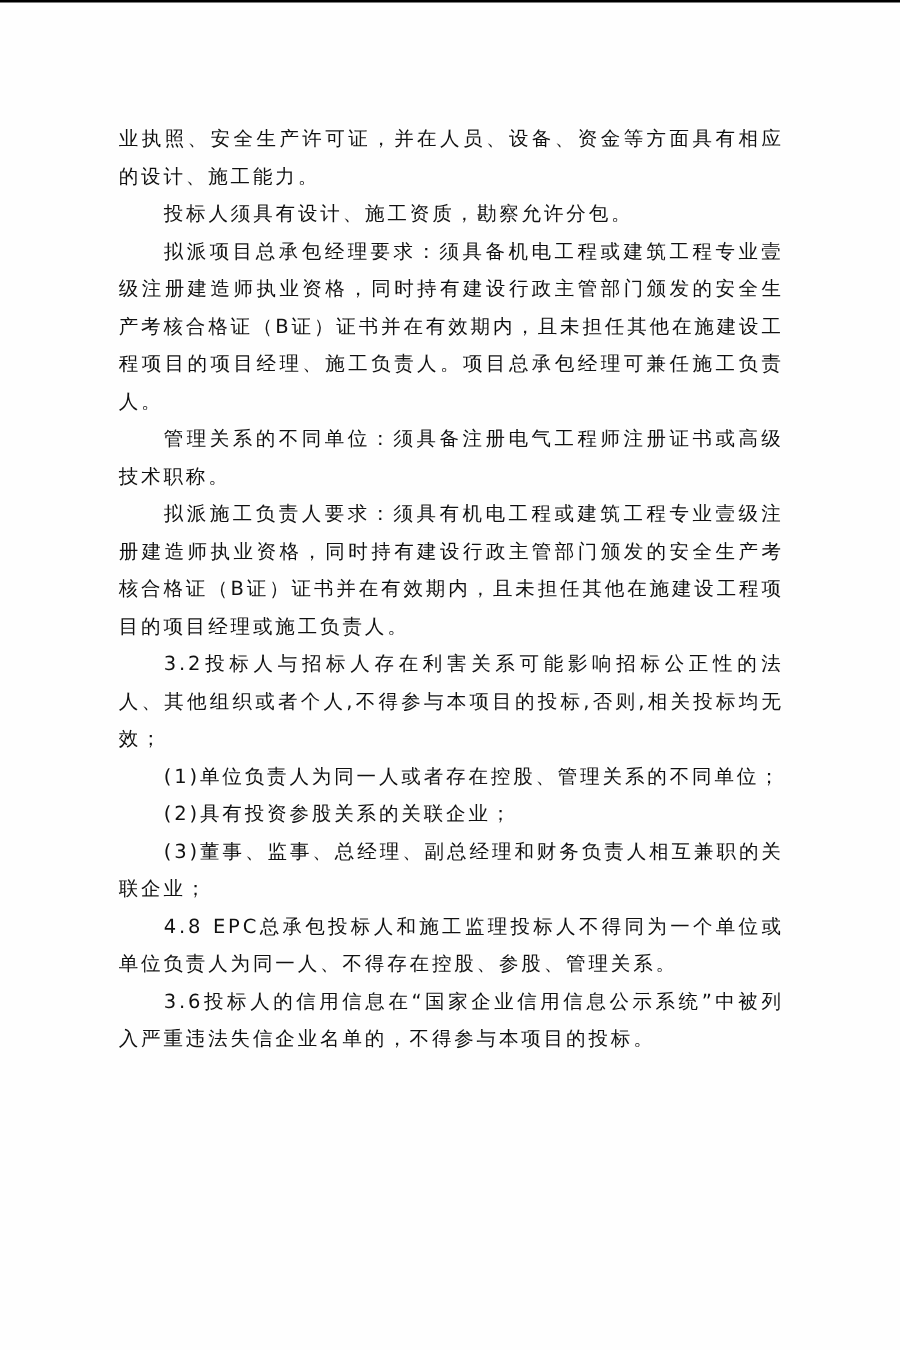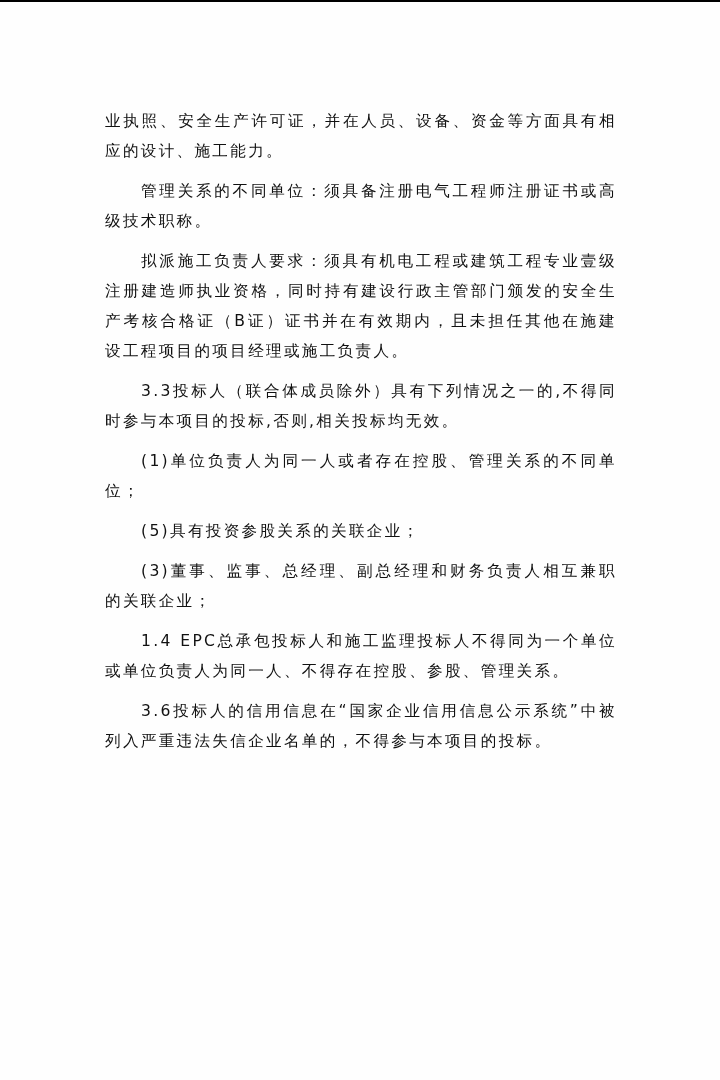--- a/index.html
+++ b/index.html
@@ -25,43 +25,45 @@
       position: absolute;
       left: 95px;
       top: 96px;
       width: 532px;
       color: #111;
       font-size: 15.6px;
       line-height: 30px;
       letter-spacing: 2.3px;
     }
     .para {
-      margin: 10px;
+      margin: 0;
       padding: 0;
       text-align: justify;
       text-align-last: left;
       white-space: normal;
       word-break: break-all;
     }
     .indent {
       text-indent: 36px;
     }
     .list-item {
       text-indent: 36px;
     }
   </style>
 </head>
 <body>
 
 <div class="top-bar"></div>
 
 <div class="page">
   <p class="para">业执照、安全生产许可证，并在人员、设备、资金等方面具有相应的设计、施工能力。</p>
+  <p class="para indent">投标人须具有设计、施工资质，勘察允许分包。</p>
+  <p class="para indent">拟派项目总承包经理要求：须具备机电工程或建筑工程专业壹级注册建造师执业资格，同时持有建设行政主管部门颁发的安全生产考核合格证（B证）证书并在有效期内，且未担任其他在施建设工程项目的项目经理、施工负责人。项目总承包经理可兼任施工负责人。</p>
   <p class="para indent">管理关系的不同单位：须具备注册电气工程师注册证书或高级技术职称。</p>
   <p class="para indent">拟派施工负责人要求：须具有机电工程或建筑工程专业壹级注册建造师执业资格，同时持有建设行政主管部门颁发的安全生产考核合格证（B证）证书并在有效期内，且未担任其他在施建设工程项目的项目经理或施工负责人。</p>
-  <p class="para indent">3.3投标人（联合体成员除外）具有下列情况之一的,不得同时参与本项目的投标,否则,相关投标均无效。</p>
+  <p class="para indent">3.2投标人与招标人存在利害关系可能影响招标公正性的法人、其他组织或者个人,不得参与本项目的投标,否则,相关投标均无效；</p>
   <p class="para list-item">(1)单位负责人为同一人或者存在控股、管理关系的不同单位；</p>
-  <p class="para list-item">(5)具有投资参股关系的关联企业；</p>
+  <p class="para list-item">(2)具有投资参股关系的关联企业；</p>
   <p class="para list-item">(3)董事、监事、总经理、副总经理和财务负责人相互兼职的关联企业；</p>
-  <p class="para indent">1.4 EPC总承包投标人和施工监理投标人不得同为一个单位或单位负责人为同一人、不得存在控股、参股、管理关系。</p>
+  <p class="para indent">4.8 EPC总承包投标人和施工监理投标人不得同为一个单位或单位负责人为同一人、不得存在控股、参股、管理关系。</p>
   <p class="para indent">3.6投标人的信用信息在“国家企业信用信息公示系统”中被列入严重违法失信企业名单的，不得参与本项目的投标。</p>
 
 </div>
 
 </body></html>

